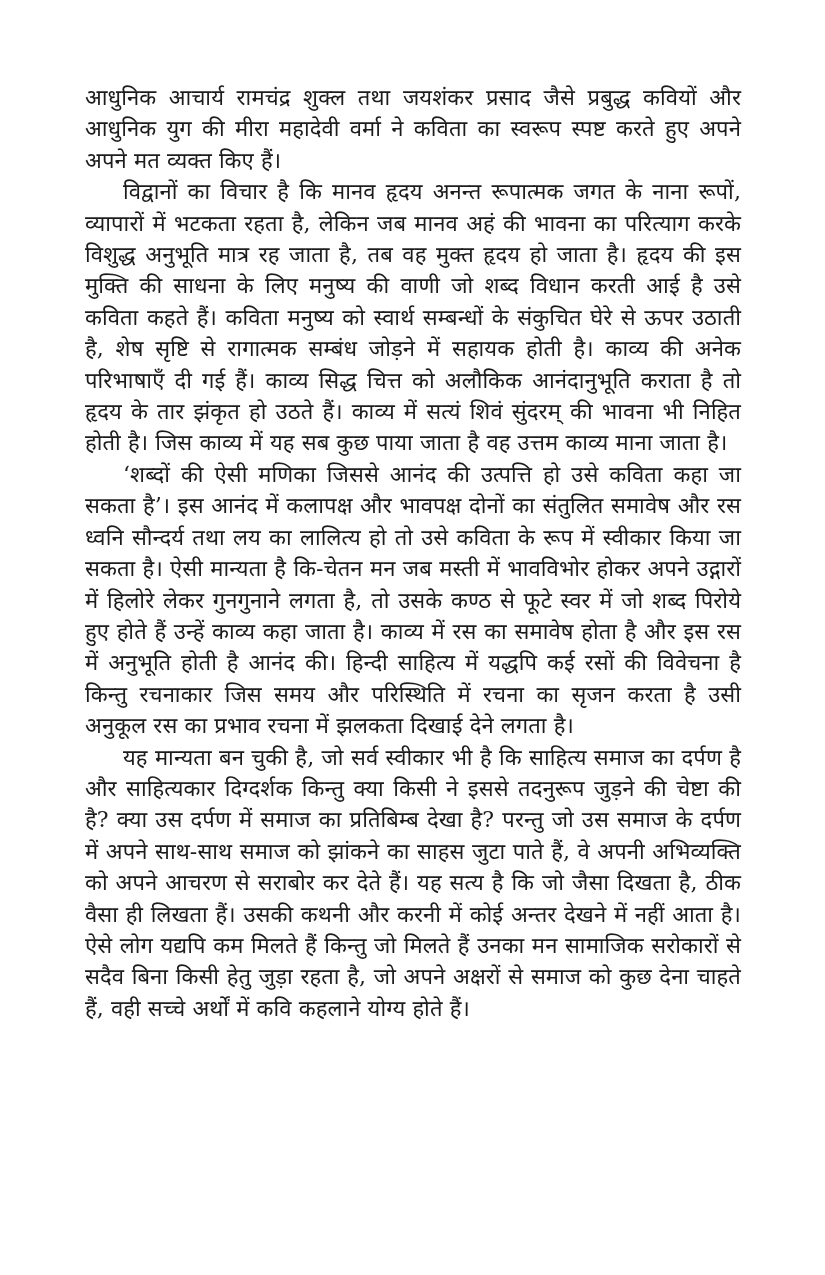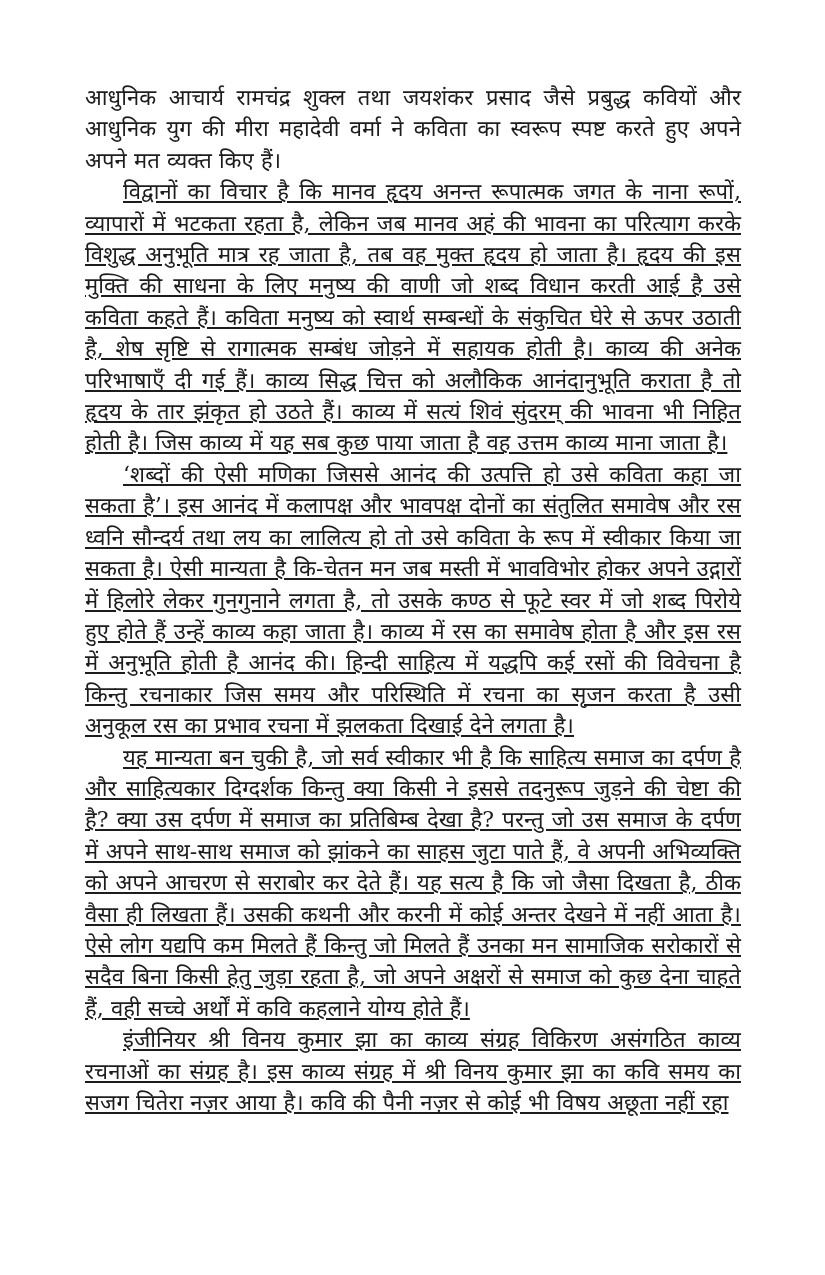--- a/index.html
+++ b/index.html
@@ -28,27 +28,25 @@
     text-align: justify;
     letter-spacing: 0.1px;
   }
   .para {
     margin: 0;
     padding: 0;
     text-indent: 0;
   }
   .para.indent {
     text-indent: 38px;
-    text-decoration: underline;
   }
 </style>
 </head>
 <body>
 
 <div class="page">
   <div class="text-block">
     <p class="para">आधुनिक आचार्य रामचंद्र शुक्ल तथा जयशंकर प्रसाद जैसे प्रबुद्ध कवियों और आधुनिक युग की मीरा महादेवी वर्मा ने कविता का स्वरूप स्पष्ट करते हुए अपने अपने मत व्यक्त किए हैं।</p>
     <p class="para indent">विद्वानों का विचार है कि मानव हृदय अनन्त रूपात्मक जगत के नाना रूपों, व्यापारों में भटकता रहता है, लेकिन जब मानव अहं की भावना का परित्याग करके विशुद्ध अनुभूति मात्र रह जाता है, तब वह मुक्त हृदय हो जाता है। हृदय की इस मुक्ति की साधना के लिए मनुष्य की वाणी जो शब्द विधान करती आई है उसे कविता कहते हैं। कविता मनुष्य को स्वार्थ सम्बन्धों के संकुचित घेरे से ऊपर उठाती है, शेष सृष्टि से रागात्मक सम्बंध जोड़ने में सहायक होती है। काव्य की अनेक परिभाषाएँ दी गई हैं। काव्य सिद्ध चित्त को अलौकिक आनंदानुभूति कराता है तो हृदय के तार झंकृत हो उठते हैं। काव्य में सत्यं शिवं सुंदरम् की भावना भी निहित होती है। जिस काव्य में यह सब कुछ पाया जाता है वह उत्तम काव्य माना जाता है।</p>
     <p class="para indent">‘शब्दों की ऐसी मणिका जिससे आनंद की उत्पत्ति हो उसे कविता कहा जा सकता है’। इस आनंद में कलापक्ष और भावपक्ष दोनों का संतुलित समावेष और रस ध्वनि सौन्दर्य तथा लय का लालित्य हो तो उसे कविता के रूप में स्वीकार किया जा सकता है। ऐसी मान्यता है कि-चेतन मन जब मस्ती में भावविभोर होकर अपने उद्गारों में हिलोरे लेकर गुनगुनाने लगता है, तो उसके कण्ठ से फूटे स्वर में जो शब्द पिरोये हुए होते हैं उन्हें काव्य कहा जाता है। काव्य में रस का समावेष होता है और इस रस में अनुभूति होती है आनंद की। हिन्दी साहित्य में यद्धपि कई रसों की विवेचना है किन्तु रचनाकार जिस समय और परिस्थिति में रचना का सृजन करता है उसी अनुकूल रस का प्रभाव रचना में झलकता दिखाई देने लगता है।</p>
     <p class="para indent">यह मान्यता बन चुकी है, जो सर्व स्वीकार भी है कि साहित्य समाज का दर्पण है और साहित्यकार दिग्दर्शक किन्तु क्या किसी ने इससे तदनुरूप जुड़ने की चेष्टा की है? क्या उस दर्पण में समाज का प्रतिबिम्ब देखा है? परन्तु जो उस समाज के दर्पण में अपने साथ-साथ समाज को झांकने का साहस जुटा पाते हैं, वे अपनी अभिव्यक्ति को अपने आचरण से सराबोर कर देते हैं। यह सत्य है कि जो जैसा दिखता है, ठीक वैसा ही लिखता हैं। उसकी कथनी और करनी में कोई अन्तर देखने में नहीं आता है। ऐसे लोग यद्यपि कम मिलते हैं किन्तु जो मिलते हैं उनका मन सामाजिक सरोकारों से सदैव बिना किसी हेतु जुड़ा रहता है, जो अपने अक्षरों से समाज को कुछ देना चाहते हैं, वही सच्चे अर्थों में कवि कहलाने योग्य होते हैं।</p>
-    <p class="para indent">इंजीनियर श्री विनय कुमार झा का काव्य संग्रह विकिरण असंगठित काव्य रचनाओं का संग्रह है। इस काव्य संग्रह में श्री विनय कुमार झा का कवि समय का सजग चितेरा नज़र आया है। कवि की पैनी नज़र से कोई भी विषय अछूता नहीं रहा</p>
   </div>
 </div>
 
 </body></html>

